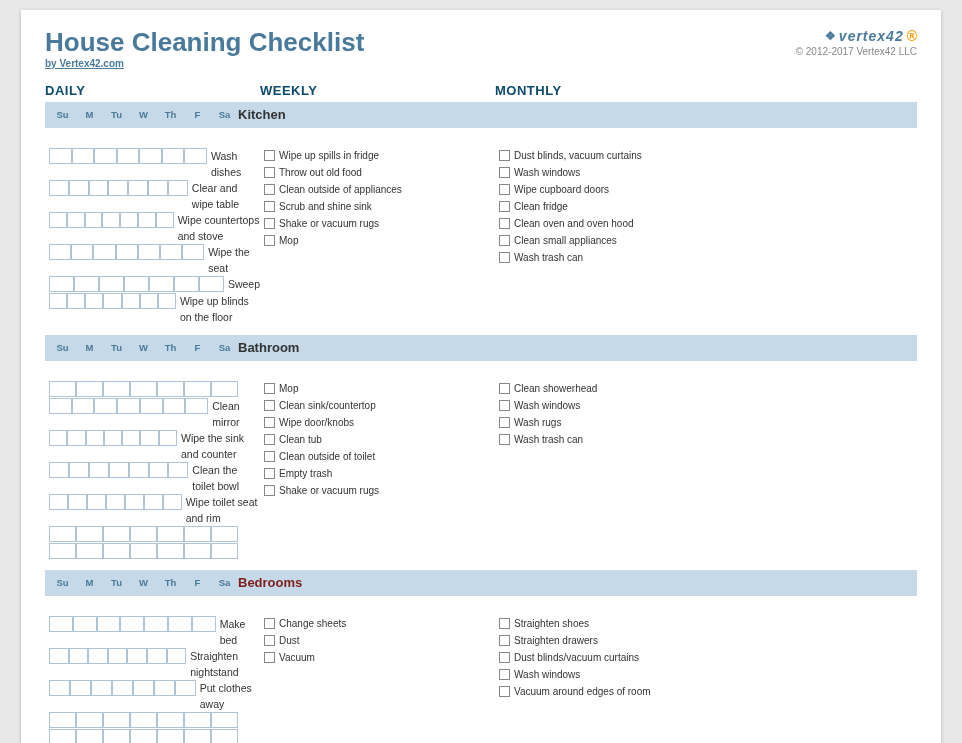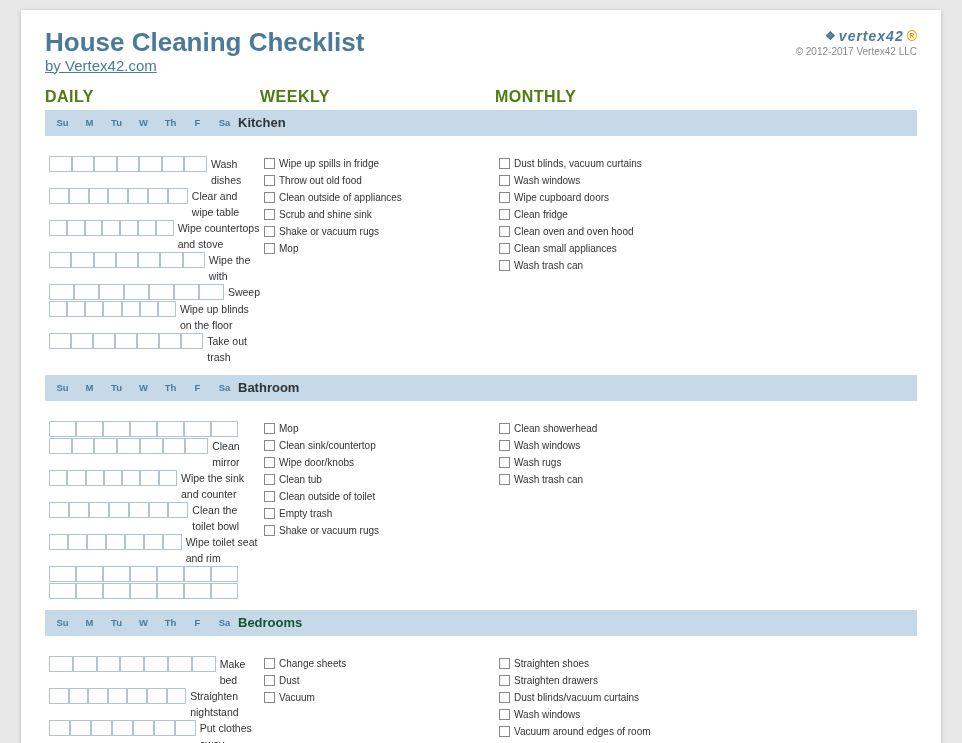--- a/index.html
+++ b/index.html
@@ -29,22 +29,23 @@
       gap: 39px;
     }
     .title-block h1 {
       font-size: 26px;
       font-weight: bold;
       color: #4a7a9b;
       line-height: 1.1;
     }
     .title-block a {
       color: #4a7a9b;
-      font-size: 15px;
+      font-size: 10px;
       text-decoration: underline;
+      font-weight: bold;
     }
     .logo-block {
       text-align: right;
       color: #888;
       font-size: 10px;
     }
     .logo-text {
       color: #4a7a9b;
       font-size: 15px;
       font-weight: bold;
@@ -54,23 +55,23 @@
       gap: 3px;
       margin-bottom: 2px;
     }
     
     .col-headers {
       display: grid;
       grid-template-columns: 215px 235px 230px 1fr;
       margin-bottom: 4px;
     }
     .col-header {
-      font-size: 16px;
+      font-size: 13px;
       font-weight: bold;
-      color: #4d7c0f;
+      color: #0c4a6e;
       letter-spacing: 0.5px;
     }
     .col-header.daily { padding-left: 0; }
     .col-header.weekly { padding-left: 0; }
     .col-header.monthly { padding-left: 0; }
 
     
     .section {
       margin-bottom: 10px;
     }
@@ -218,51 +219,41 @@
               <span style="padding-left: 4px; font-size: 10.5px; color: rgb(51, 51, 51); line-height: 16px;">Wipe countertops and stove</span>
             </div>
             <div class="day-row">
               <div class="day-cell"></div>
               <div class="day-cell"></div>
               <div class="day-cell"></div>
               <div class="day-cell"></div>
               <div class="day-cell"></div>
               <div class="day-cell"></div>
               <div class="day-cell"></div>
-              <span style="padding-left: 4px; font-size: 10.5px; color: rgb(51, 51, 51); line-height: 16px;">Wipe the with</span>
+              <span style="padding-left: 4px; font-size: 10.5px; color: rgb(51, 51, 51); line-height: 16px;">Wipe the seat</span>
             </div>
             <div class="day-row">
               <div class="day-cell"></div>
               <div class="day-cell"></div>
               <div class="day-cell"></div>
               <div class="day-cell"></div>
               <div class="day-cell"></div>
               <div class="day-cell"></div>
               <div class="day-cell"></div>
               <span style="padding-left: 4px; font-size: 10.5px; color: rgb(51, 51, 51); line-height: 16px;">Sweep</span>
             </div>
             <div class="day-row">
               <div class="day-cell"></div>
               <div class="day-cell"></div>
               <div class="day-cell"></div>
               <div class="day-cell"></div>
               <div class="day-cell"></div>
               <div class="day-cell"></div>
               <div class="day-cell"></div>
               <span style="padding-left: 4px; font-size: 10.5px; color: rgb(51, 51, 51); line-height: 16px;">Wipe up blinds on the floor</span>
-            </div>
-            <div class="day-row">
-              <div class="day-cell"></div>
-              <div class="day-cell"></div>
-              <div class="day-cell"></div>
-              <div class="day-cell"></div>
-              <div class="day-cell"></div>
-              <div class="day-cell"></div>
-              <div class="day-cell"></div>
-              <span style="padding-left: 4px; font-size: 10.5px; color: rgb(51, 51, 51); line-height: 16px;">Take out trash</span>
             </div>
           </div>
           <div class="task-col">
             <div class="task-item">
               <div class="task-checkbox"></div>
               <span class="task-label">Wipe up spills in fridge</span>
             </div>
             <div class="task-item">
               <div class="task-checkbox"></div>
               <span class="task-label">Throw out old food</span>
@@ -465,21 +456,21 @@
     <div style="display:flex;align-items:center;padding-left:4px;">
       <div style="display:flex;gap:0;">
               <span class="day-label">Su</span>
               <span class="day-label">M</span>
               <span class="day-label">Tu</span>
               <span class="day-label">W</span>
               <span class="day-label">Th</span>
               <span class="day-label">F</span>
               <span class="day-label">Sa</span>
             </div>
-      <div style="flex:1;text-align:left;font-size:13px;font-weight:bold;color:#14532d;">Bedrooms</div>
+      <div style="flex:1;text-align:left;font-size:13px;font-weight:bold;color:#7f1d1d;">Bedrooms</div>
     </div>
     <div style="background:#c5d9e8;"></div>
     <div style="background:#c5d9e8;"></div>
     <div style="background:#c5d9e8;"></div>
   </div>
         <div class="section-body">
           <div class="daily-col">
             <div class="day-row">
               <div class="day-cell"></div>
               <div class="day-cell"></div>

